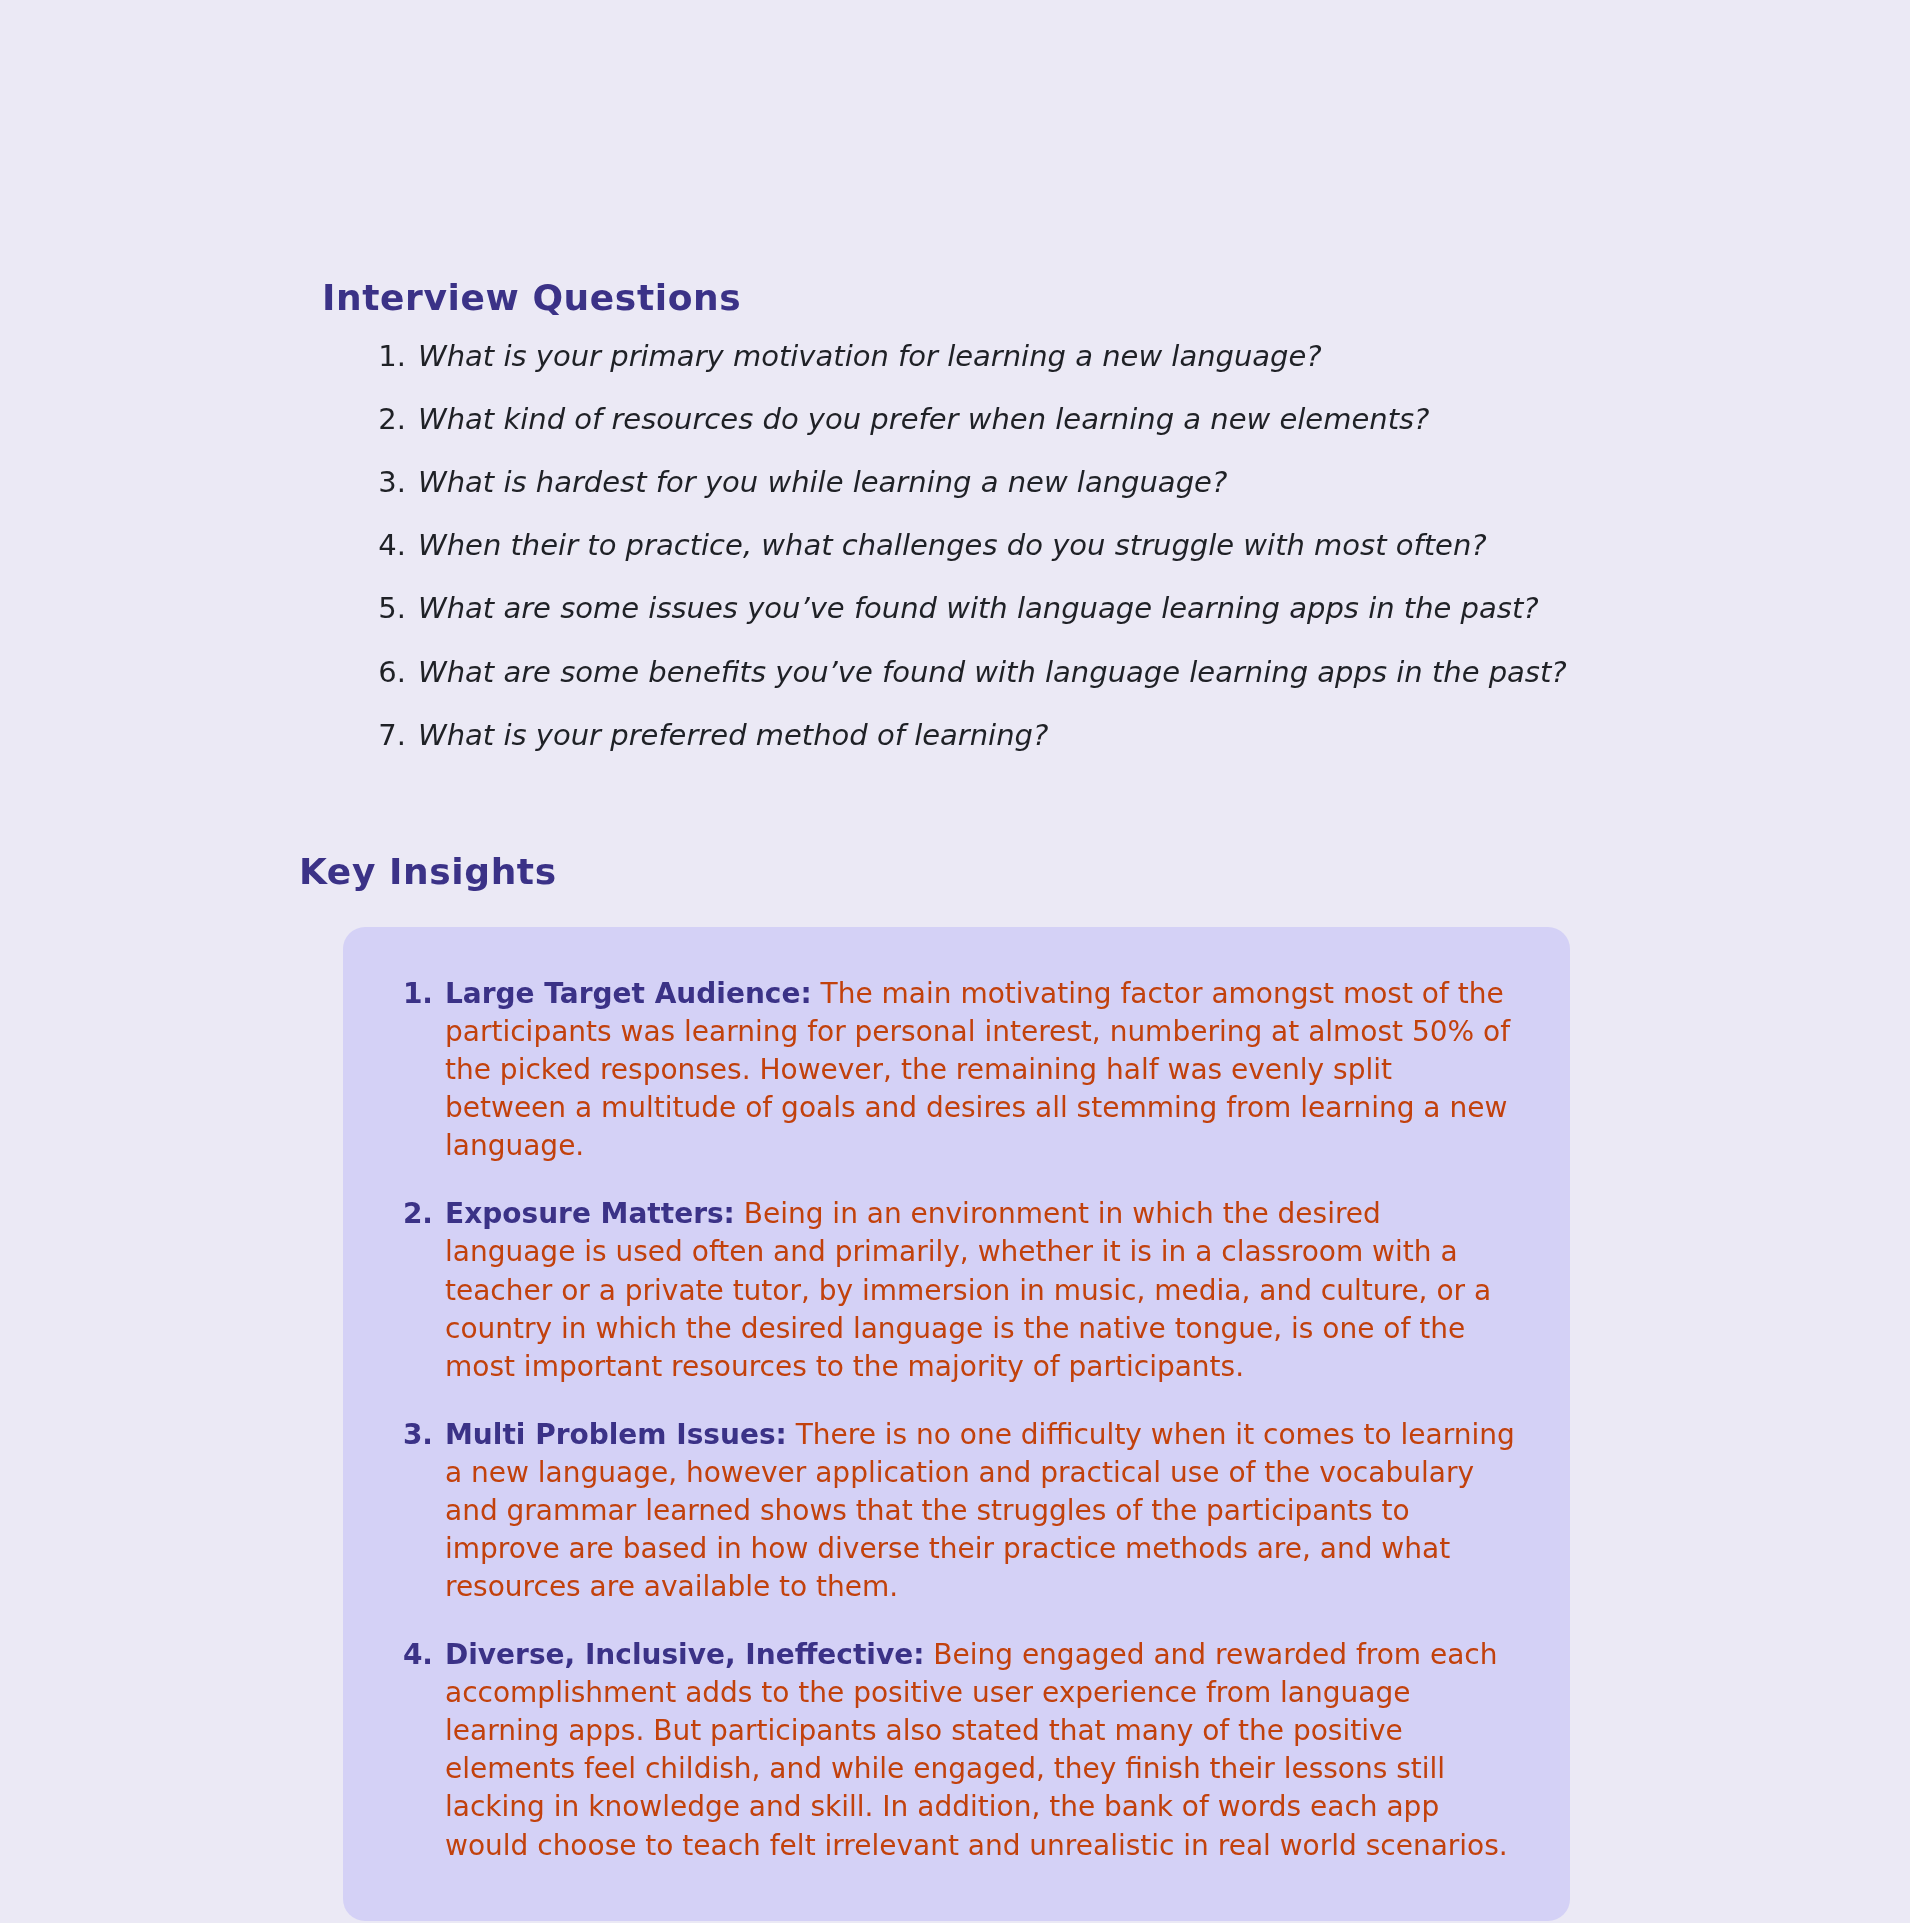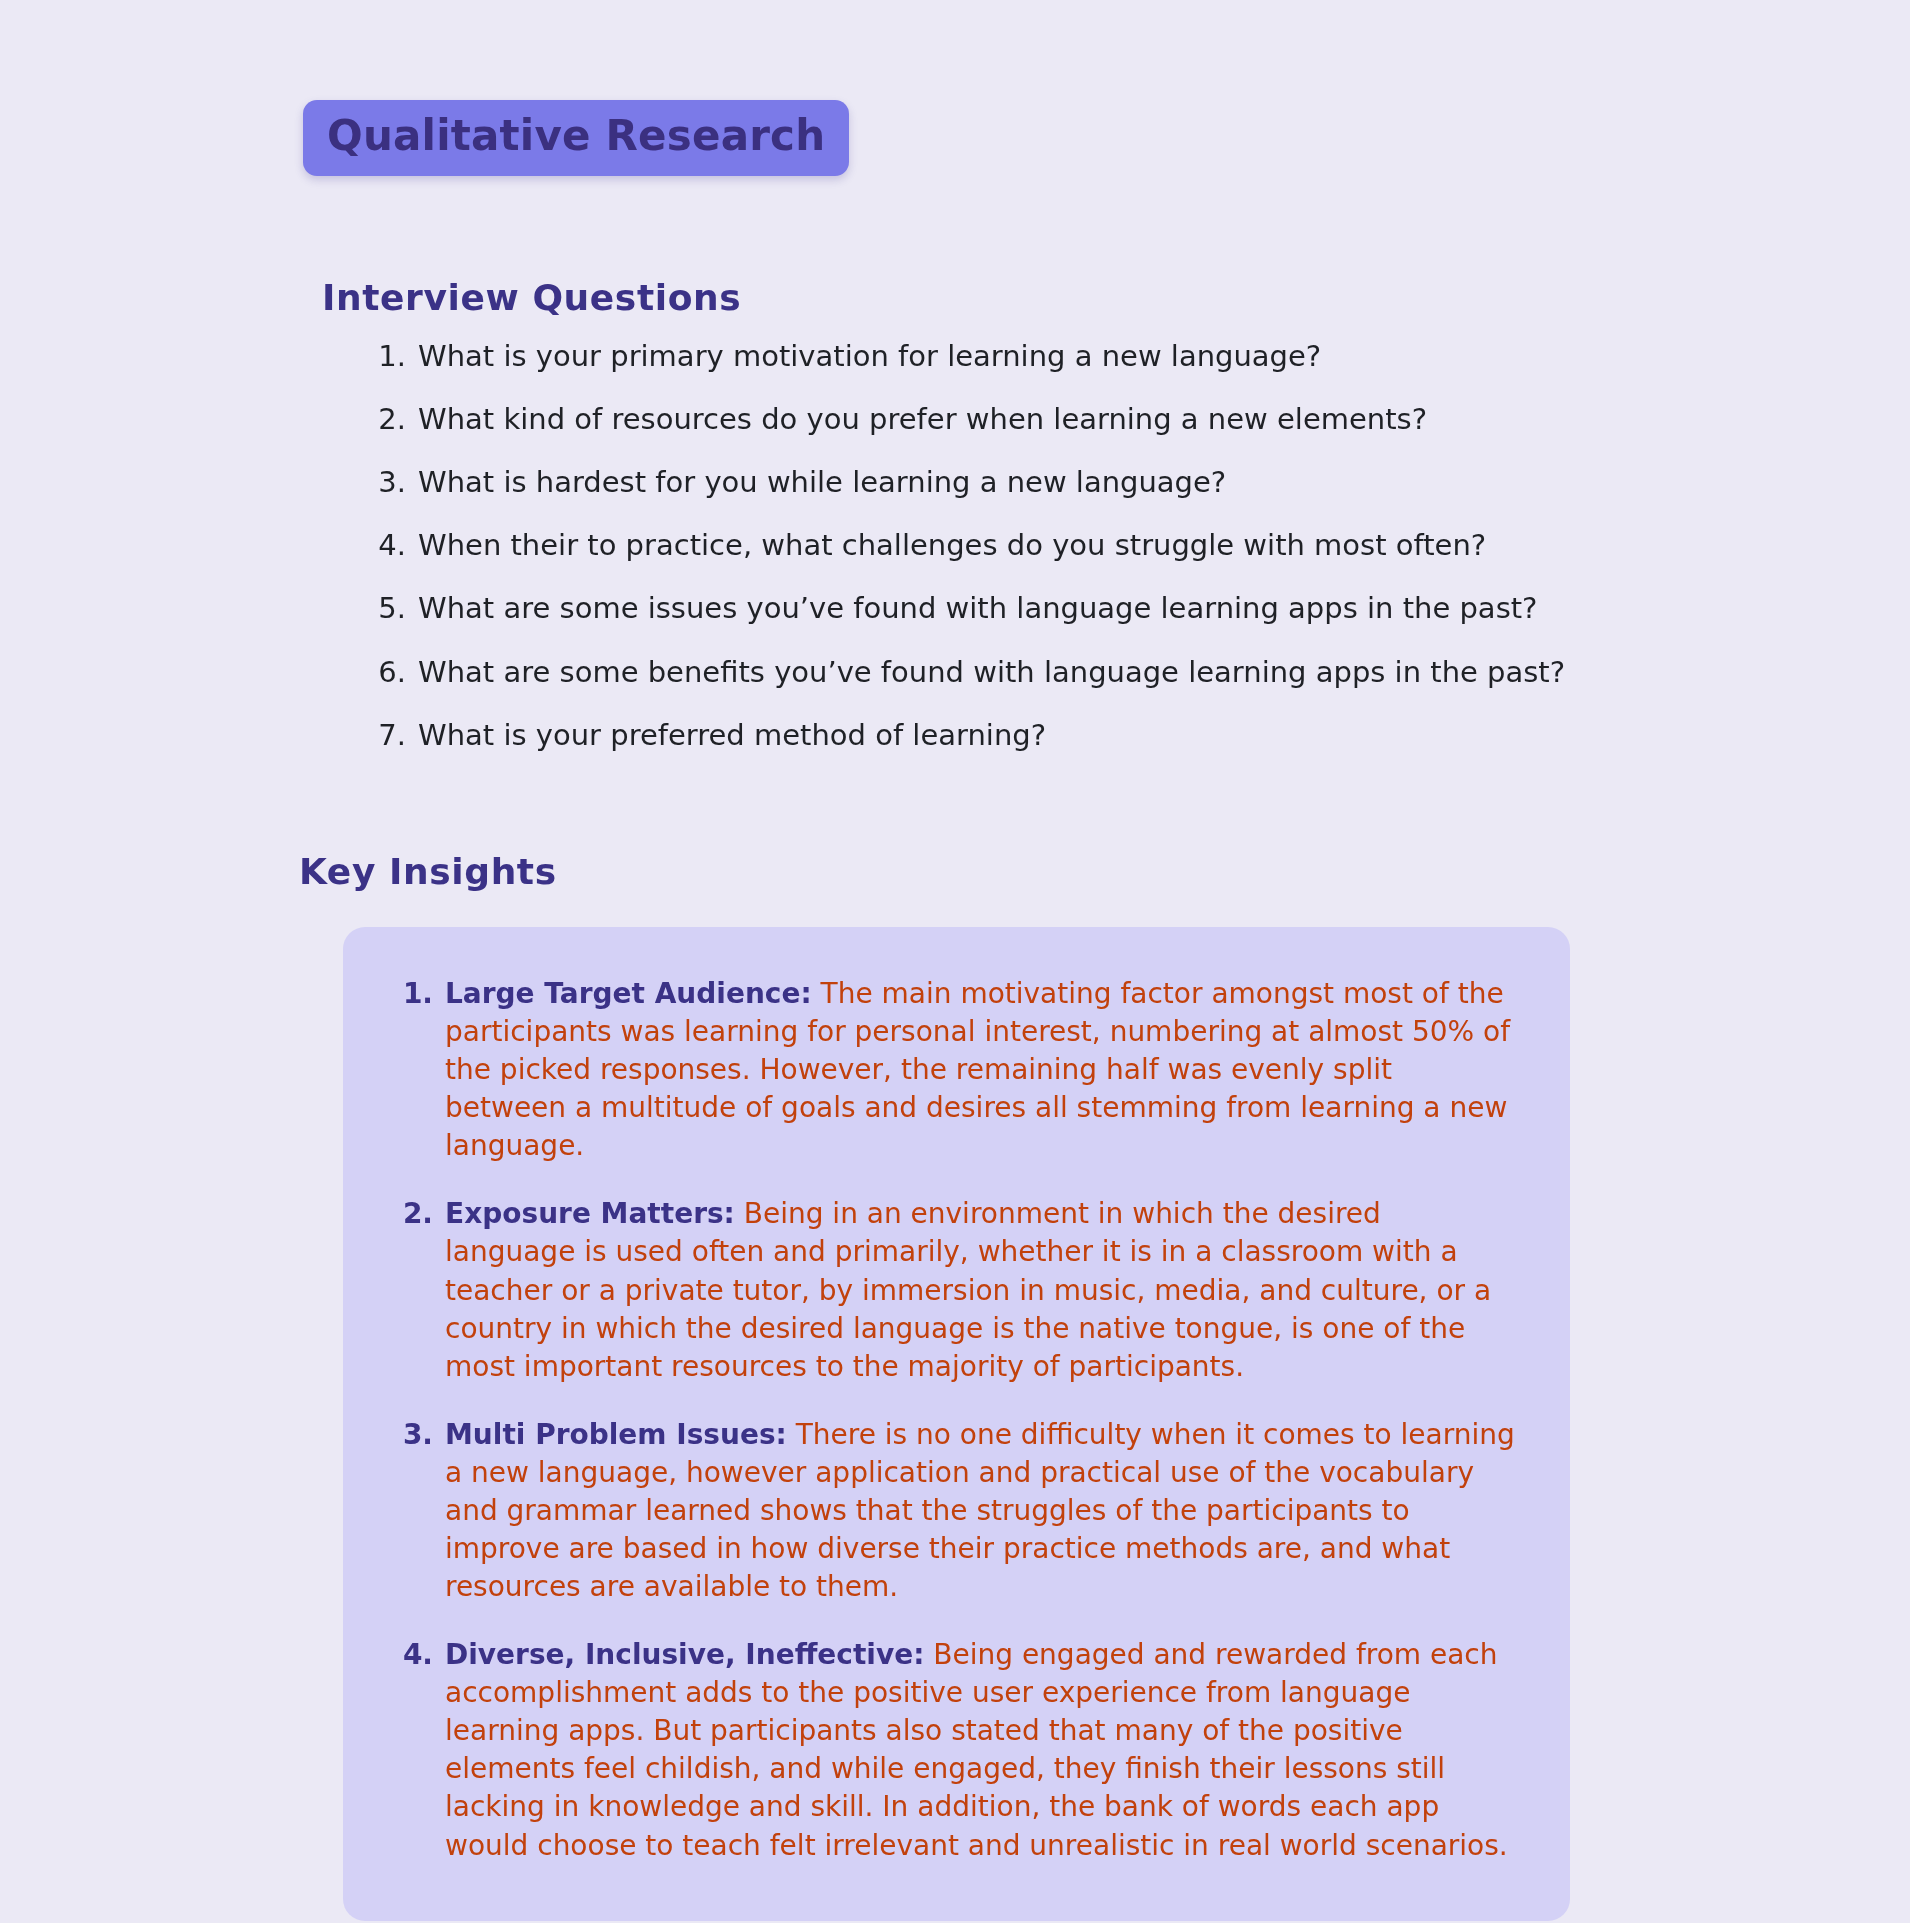--- a/index.html
+++ b/index.html
@@ -83,20 +83,21 @@
   }
   .question-num {
     flex: 0 0 auto;
     width: 40px;
     text-align: right;
     margin-right: 12px;
     color: #1f2126;
   }
   .question-text {
     flex: 1 1 auto;
+    font-style: italic;
   }
 
   
   .insights-card {
     position: absolute;
     left: 343px;
     top: 927px;
     width: 1227px;
     box-sizing: border-box;
     background: #d4d1f6;
@@ -136,23 +137,20 @@
   }
   .insight-desc {
     color: #c2410c;
   }
 </style>
 </head>
 <body>
 
 <div class="page">
 
-  <div class="badge-row">
-    <span class="title-badge">Qualitative Research</span>
-  </div>
 
   <h2 class="section-heading" id="heading-interview">Interview Questions</h2>
 
   <ol class="questions">
     <li class="question-item">
       <span class="question-num">1.</span>
       <span class="question-text">What is your primary motivation for learning a new language?</span>
     </li>
     <li class="question-item">
       <span class="question-num">2.</span>

